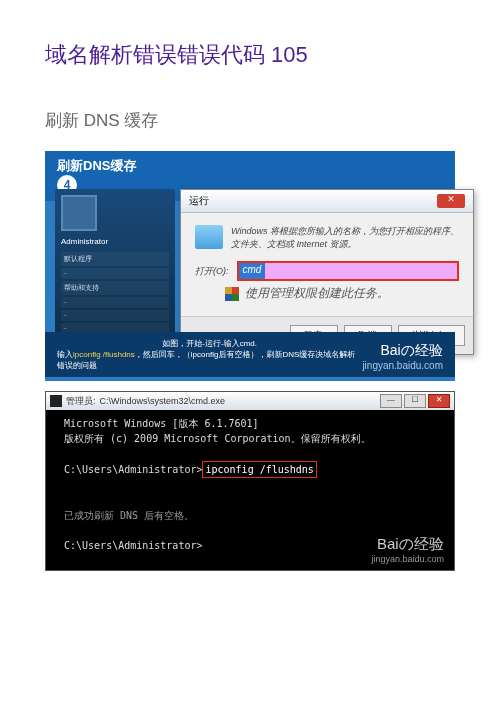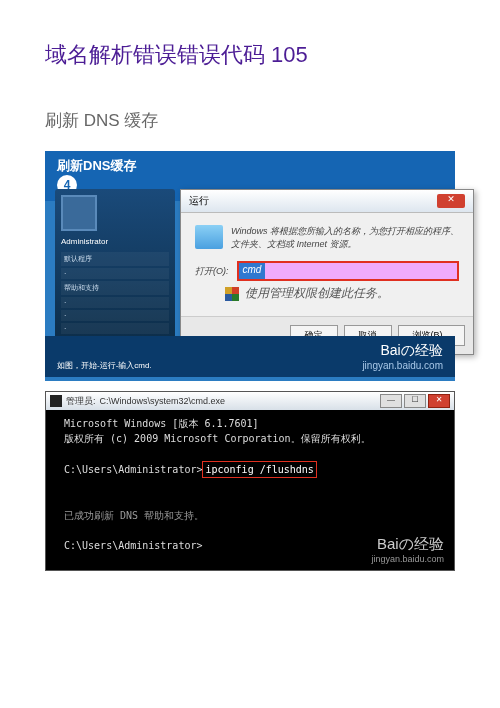--- a/index.html
+++ b/index.html
@@ -106,20 +106,23 @@
       <div class="run-btns">
         <span class="run-btn">确定</span>
         <span class="run-btn">取消</span>
         <span class="run-btn">浏览(B)...</span>
       </div>
     </div>
 
     <div class="bottom-strip">
       <div class="strip-text">
         <div style="text-align:center">如图，开始-运行-输入cmd.</div>
+        <div>
+          <span>输入</span><span class="strip-cmd">ipconfig /flushdns</span><span>，然后回车，（ipconfig后有空格），刷新DNS缓存决域名解析错误的问题</span>
+        </div>
       </div>
       <div class="watermark1">
         <div class="big">Baiの经验</div>
         <div>jingyan.baidu.com</div>
       </div>
     </div>
   </div>
 
   <div class="shot2">
     <div class="cmd-title">
@@ -136,21 +139,21 @@
     </div>
     <div class="term">
       <div>Microsoft Windows [版本 6.1.7601]</div>
       <div>版权所有 (c) 2009 Microsoft Corporation。保留所有权利。</div>
       <br>
       <div>
         <span>C:\Users\Administrator&gt;</span><span class="hl">ipconfig /flushdns</span>
       </div>
       <br>
       <br>
-      <div class="gr">已成功刷新 DNS 帮助和支持。</div>
+      <div class="gr">已成功刷新 DNS 后有空格。</div>
       <br>
       <div><span>C:\Users\Administrator&gt;</span></div>
     </div>
     <div class="watermark2">
       <div class="big">Baiの经验</div>
       <div>jingyan.baidu.com</div>
     </div>
   </div>
 </div>
 

